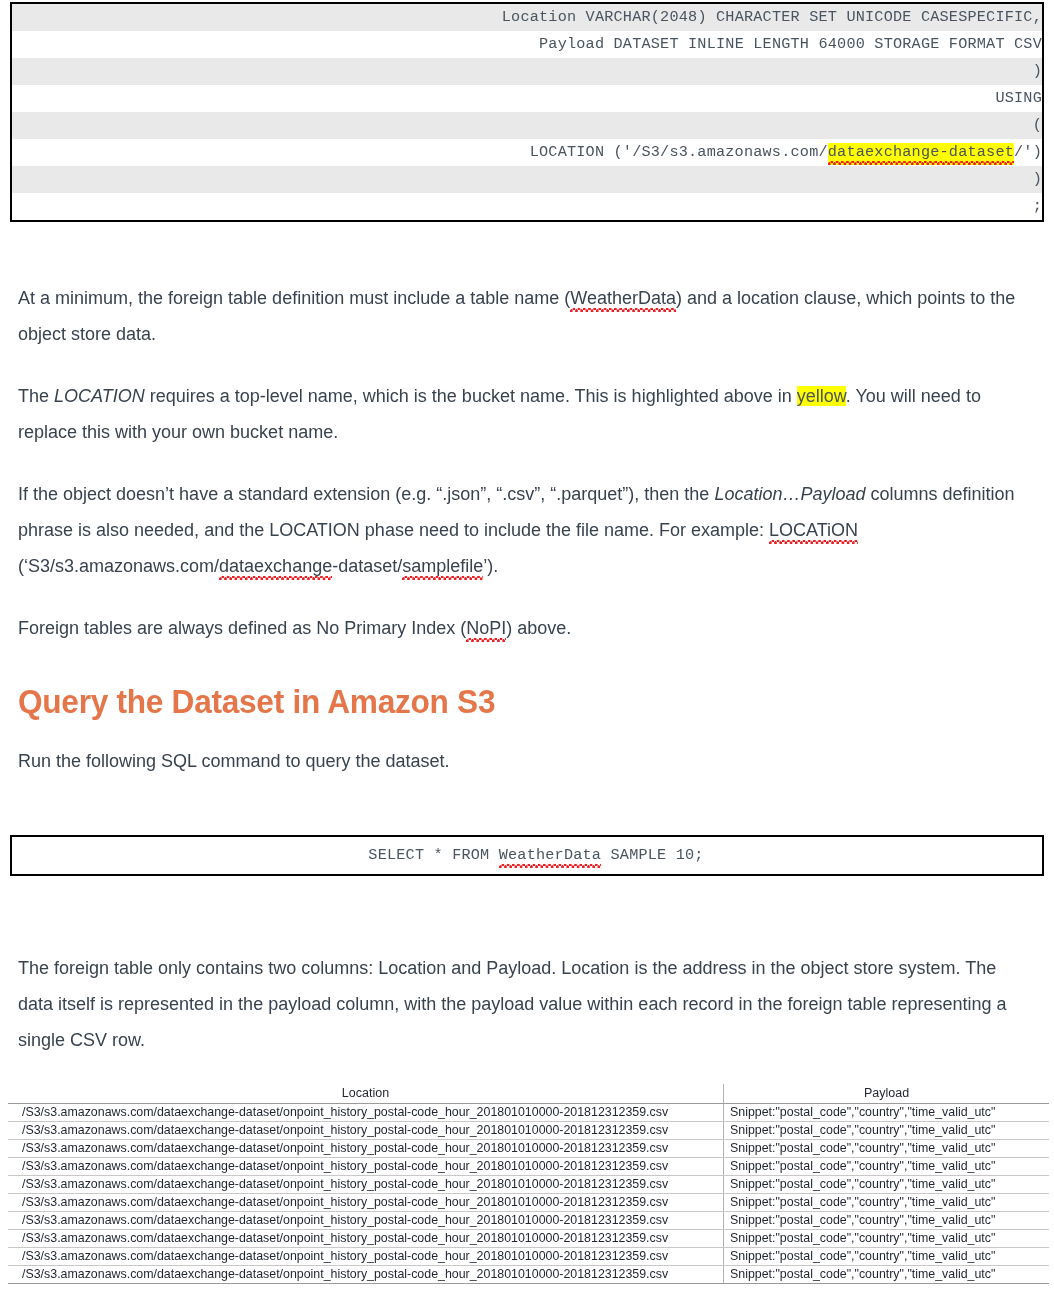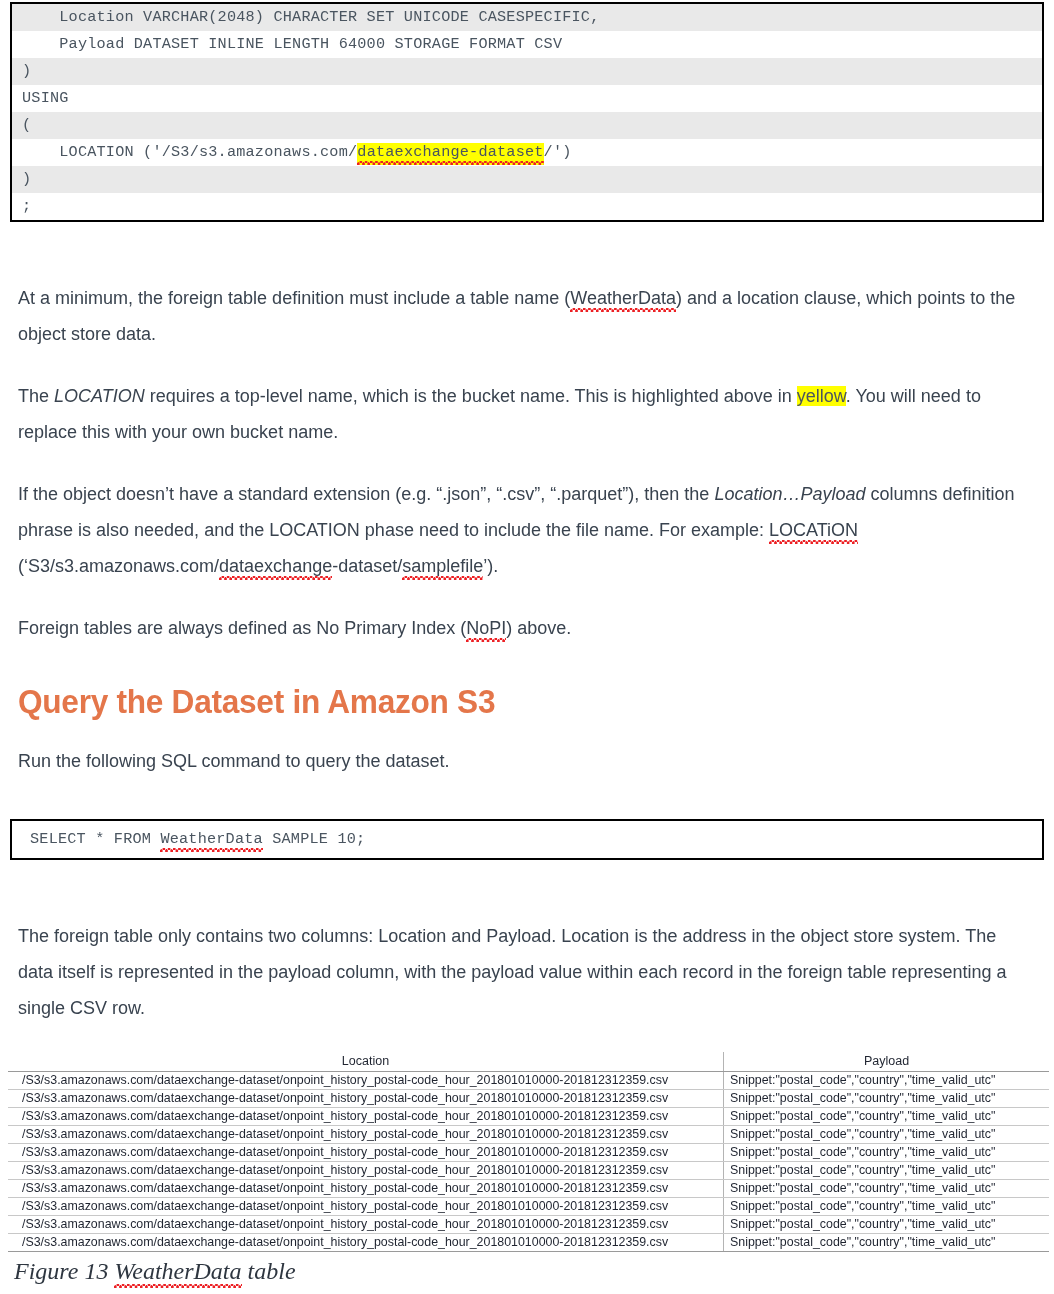--- a/index.html
+++ b/index.html
@@ -23,20 +23,21 @@
   }
 
   
   .code-block {
     border: 2px solid #000000;
     background: #ffffff;
     box-sizing: border-box;
   }
   .code-block-top {
     margin: 2px 10px 0 10px;
+    text-align: right;
   }
   .code-line {
     font-family: "Liberation Mono", "DejaVu Sans Mono", monospace;
     font-size: 15.2px;
     line-height: 27px;
     color: #4a5560;
     white-space: pre;
     padding-left: 10px;
     letter-spacing: 0.2px;
   }
@@ -59,22 +60,23 @@
     background-repeat: repeat-x;
     background-position: 0 100%;
     padding-bottom: 4px;
   }
 
   
   .sql-box {
     border: 2px solid #000000;
     background: #ffffff;
     box-sizing: border-box;
-    margin: 0 10px;
+    margin: 16px 10px;
     padding: 6px 0 7px 18px;
+    text-align: center;
   }
   .sql-box .code-line {
     padding-left: 0;
     line-height: 24px;
   }
 
   
   .para {
     font-size: 18px;
     line-height: 36px;

